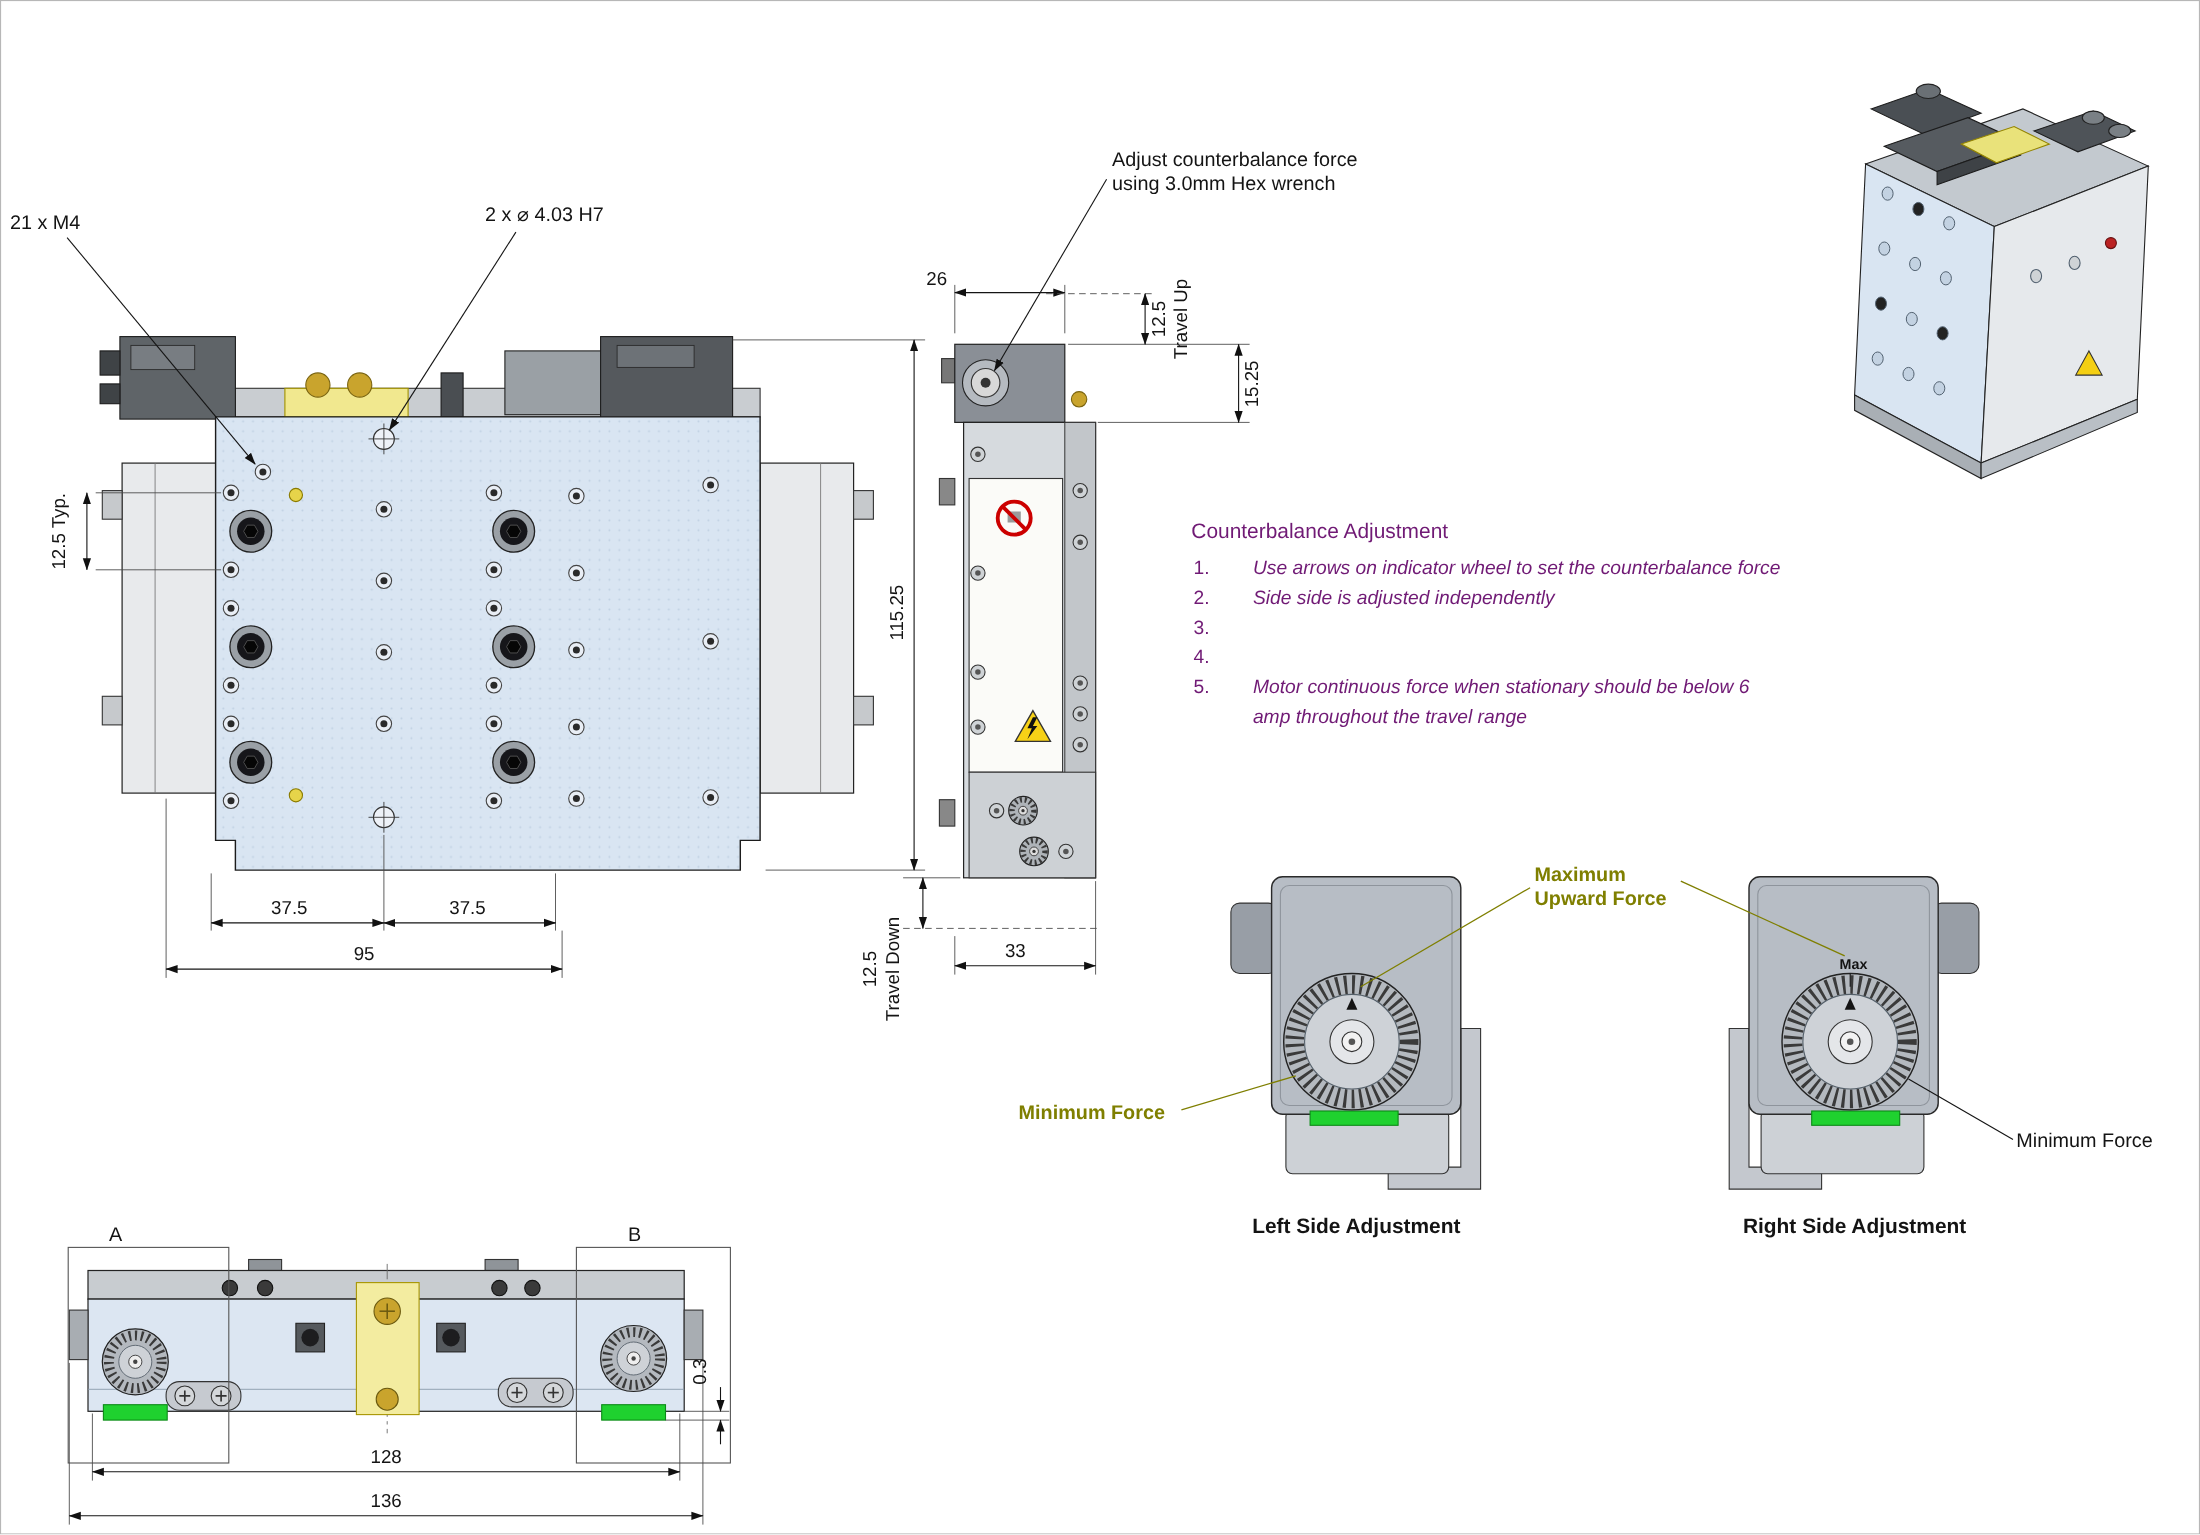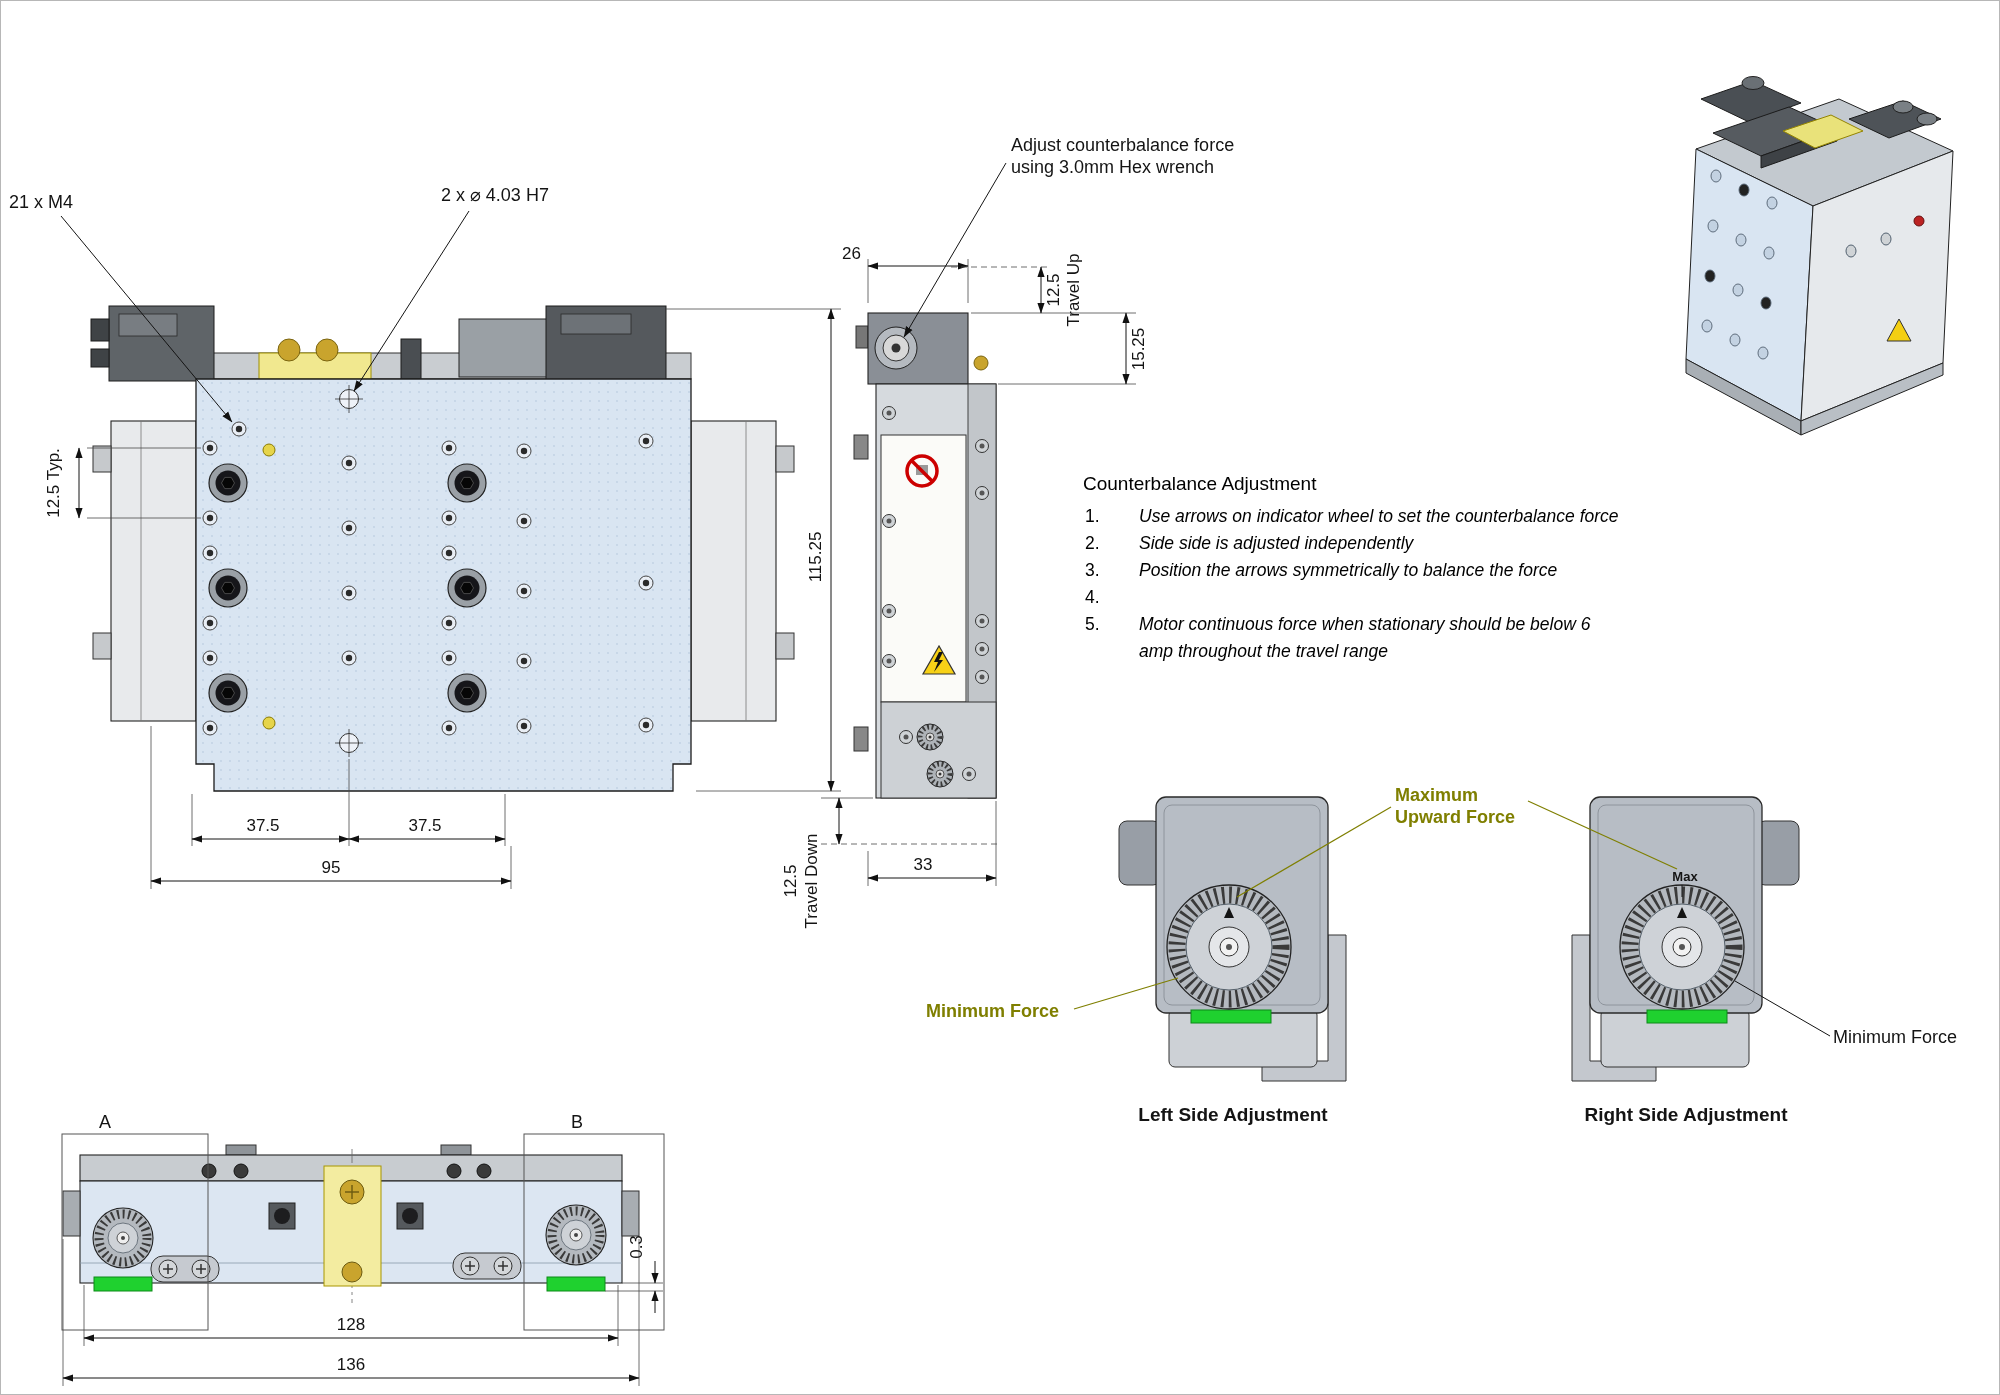--- a/index.html
+++ b/index.html
@@ -19,21 +19,21 @@
   .cl{stroke:#666;stroke-width:.8;stroke-dasharray:14 4 3 4;}
   
   text{font-family:"Liberation Sans",sans-serif;fill:#141414;}
   .dim{font-size:17px;}
   .lbl{font-size:18px;}
   .olv{fill:#7f7f00;font-weight:600;font-size:18px;}
   .blk{fill:#141414;font-weight:400;font-size:18px;}
   .cap{font-size:19px;font-weight:600;}
   .maxlbl{font-size:13px;font-weight:700;}
   
-  .notes{position:absolute;left:1082px;top:472px;width:640px;color:#000000;}
+  .notes{position:absolute;left:1082px;top:472px;width:640px;color:#701a75;}
   .notes-title{font-size:19px;margin-bottom:8px;}
   .note-row{display:flex;font-size:17.5px;line-height:27px;}
   .note-num{flex:0 0 54px;padding-left:2px;}
   .note-text{flex:1;white-space:pre-line;max-width:520px;font-style:italic;}
 </style>
 </head>
 <body>
 
 <div class="canvas">
 <svg width="2000" height="1395" viewBox="0 0 2000 1395">
@@ -406,21 +406,20 @@
   <div class="note-row">
     <span class="note-num">1.</span>
     <span class="note-text">Use arrows on indicator wheel to set the counterbalance force</span>
   </div>
   <div class="note-row">
     <span class="note-num">2.</span>
     <span class="note-text">Side side is adjusted independently</span>
   </div>
   <div class="note-row">
     <span class="note-num">3.</span>
-    <span class="note-text">Position the arrows symmetrically to balance the force</span>
   </div>
   <div class="note-row">
     <span class="note-num">4.</span>
   </div>
   <div class="note-row">
     <span class="note-num">5.</span>
     <span class="note-text">Motor continuous force when stationary should be below 6
 amp throughout the travel range</span>
   </div>
 </div>

